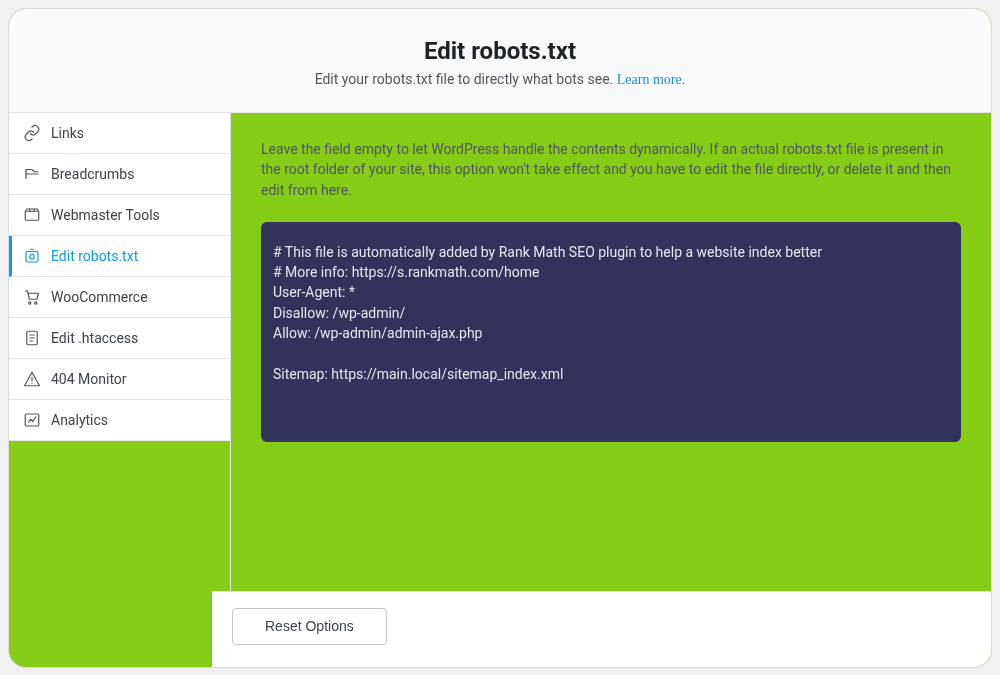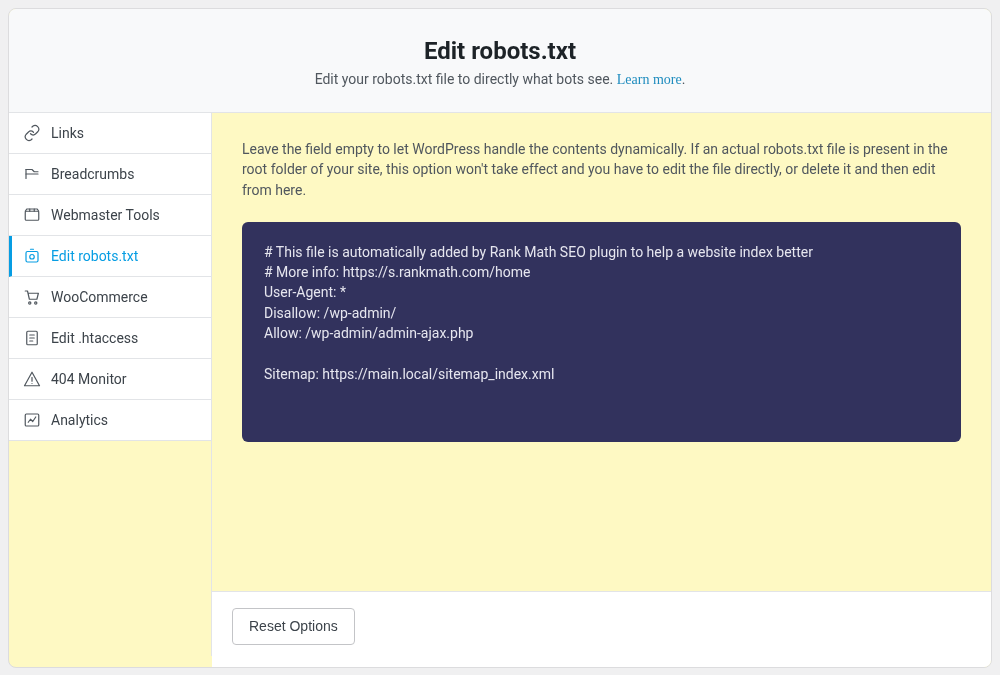--- a/index.html
+++ b/index.html
@@ -4,23 +4,23 @@
 <style>
   * { box-sizing: border-box; margin: 0; padding: 0; }
   body {
     font-family: -apple-system, BlinkMacSystemFont, "Segoe UI", Roboto, Helvetica, Arial, sans-serif;
     background: #f0f0f1;
     font-size: 14px;
     color: #3c434a;
     padding: 8px;
   }
   .panel {
-    background: #fef9c3;
+    background: #84cc16;
     border: 1px solid #dcdcde;
-    border-radius: 8px;
+    border-radius: 18px;
     width: 984px;
     height: 660px;
     overflow: hidden;
     position: relative;
   }
   .header-region {
     background: #f8f9fa;
     text-align: center;
     padding: 28px 20px 24px 20px;
     border-bottom: 1px solid #e2e4e7;
@@ -38,21 +38,21 @@
   .header-region .subtitle a {
     color: #1e8cbe;
     text-decoration: none;
     font-family: Liberation Serif, serif;
   }
   .body-region {
     display: flex;
     height: calc(100% - 115px);
   }
   .sidebar {
-    width: 203px;
+    width: 222px;
     border-right: 1px solid #e2e4e7;
   }
   .sidebar-item {
     display: flex;
     align-items: center;
     gap: 10px;
     height: 41px;
     padding: 0 14px;
     border-bottom: 1px solid #e2e4e7;
     color: #3c434a;
@@ -86,21 +86,21 @@
   .helper-text {
     color: #50575e;
     font-size: 14px;
     line-height: 1.45;
     margin-bottom: 22px;
   }
   .robots-editor {
     background: #32325d;
     color: #e6e6ef;
     border-radius: 6px;
-    padding: 20px 22px;
+    padding: 20px 12px;
     font-family: -apple-system, BlinkMacSystemFont, "Segoe UI", Roboto, Helvetica, Arial, sans-serif;
     font-size: 14px;
     line-height: 1.45;
     white-space: pre-wrap;
     min-height: 220px;
     outline: none;
     border: none;
     width: 100%;
     resize: none;
   }
@@ -111,21 +111,21 @@
     right: 0;
     background: #fff;
     border-top: 1px solid #e2e4e7;
     display: flex;
     justify-content: space-between;
     align-items: center;
     padding: 16px 28px 22px 20px;
   }
   .btn {
     font-size: 14px;
-    padding: 9px 16px;
+    padding: 9px 32px;
     border-radius: 4px;
     cursor: pointer;
     border: 1px solid transparent;
     line-height: 1.2;
   }
   .btn-secondary {
     background: #fff;
     border: 1px solid #c3c4c7;
     color: #3c434a;
   }

